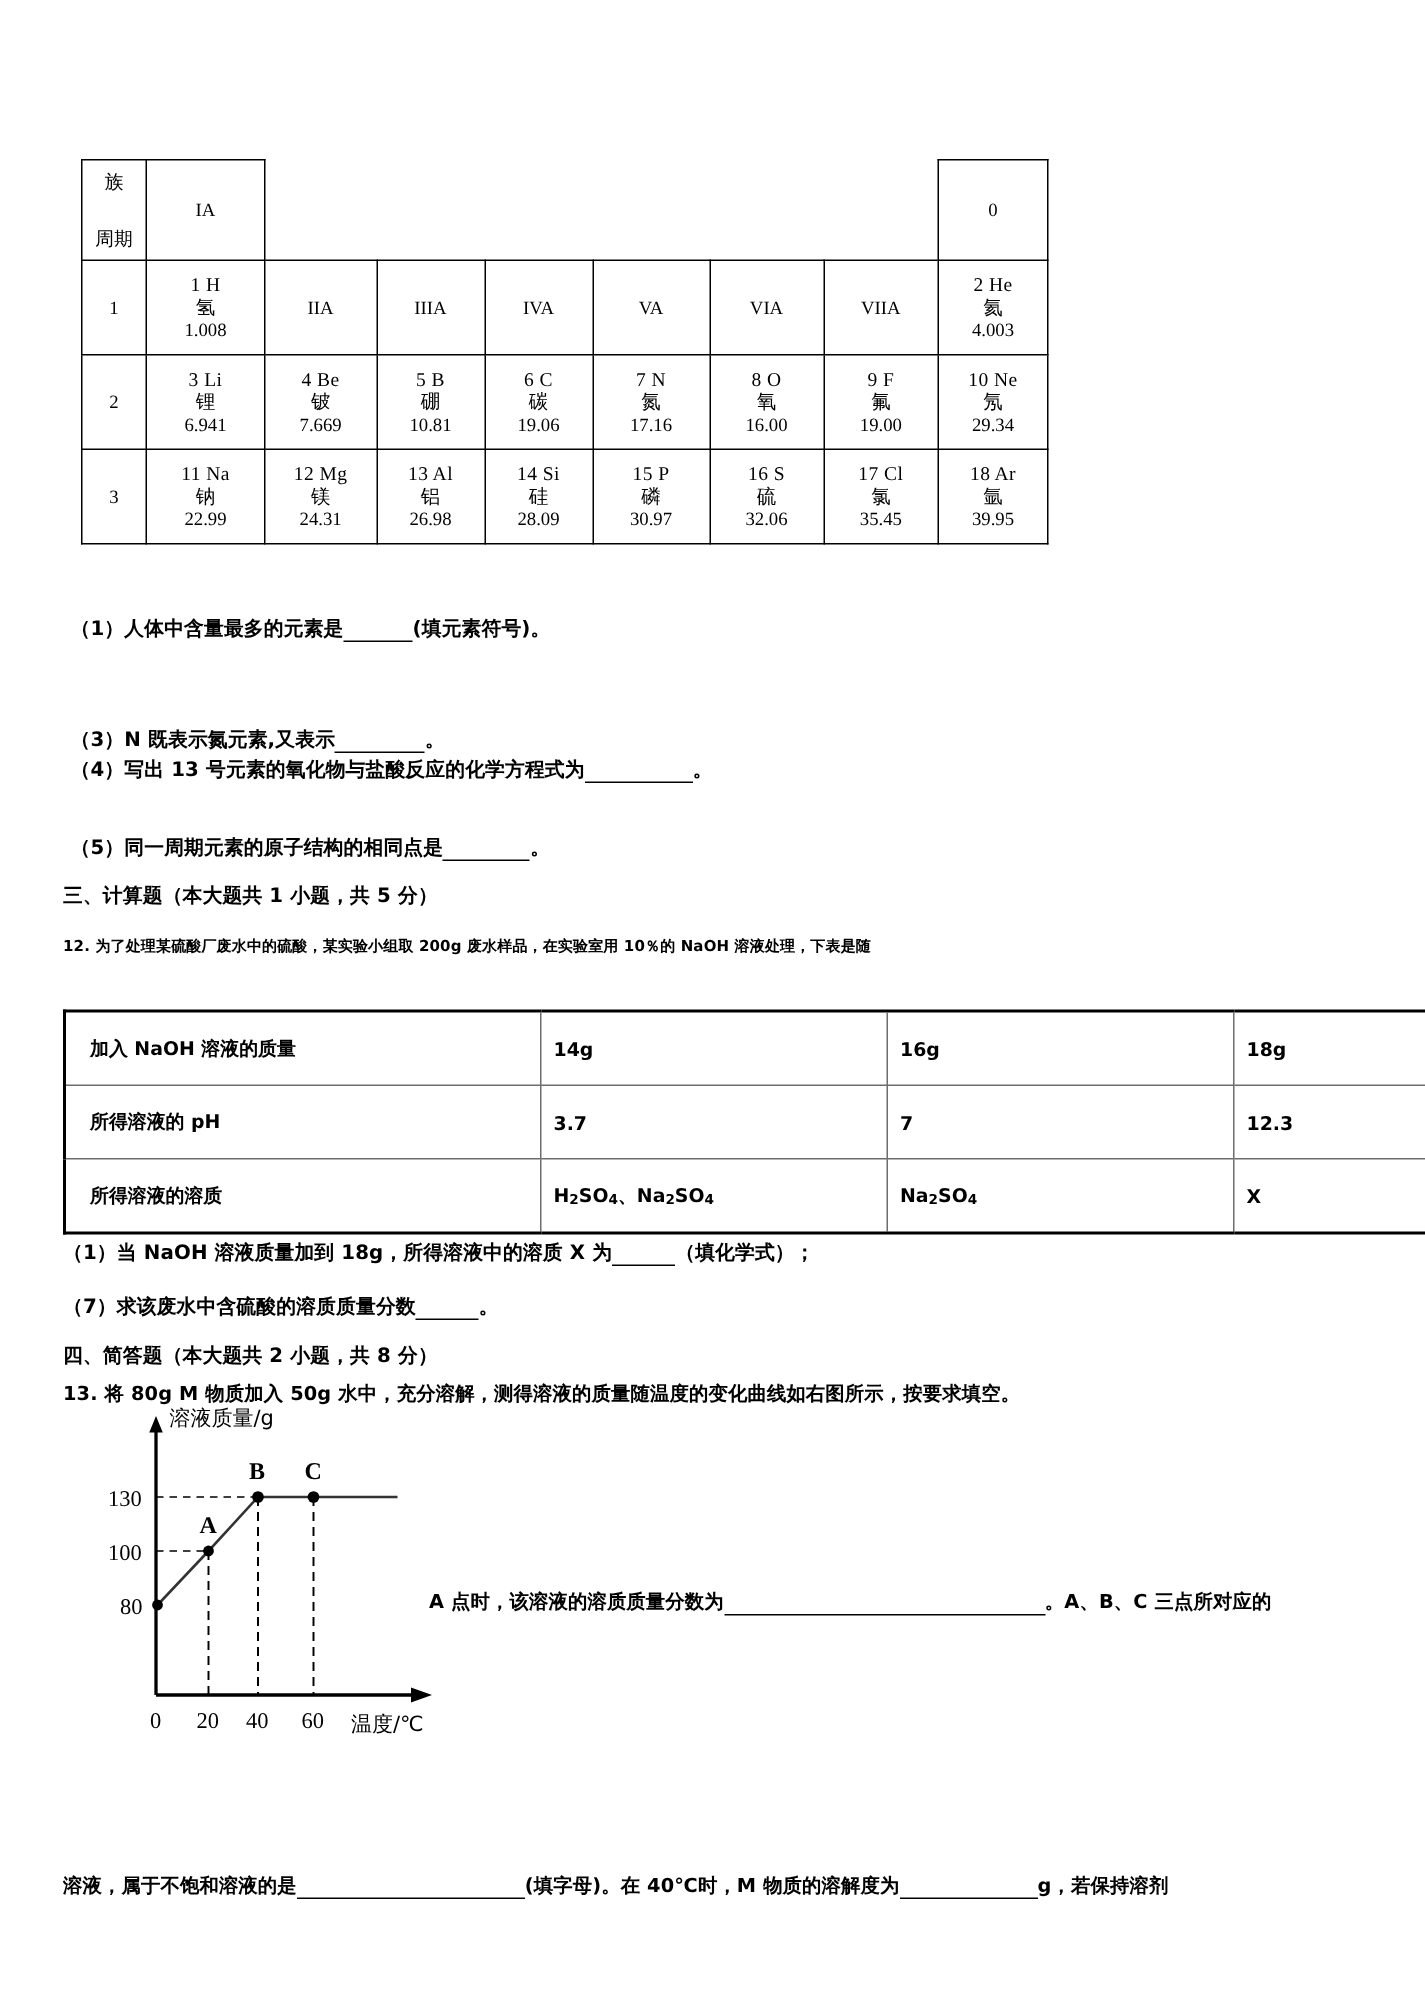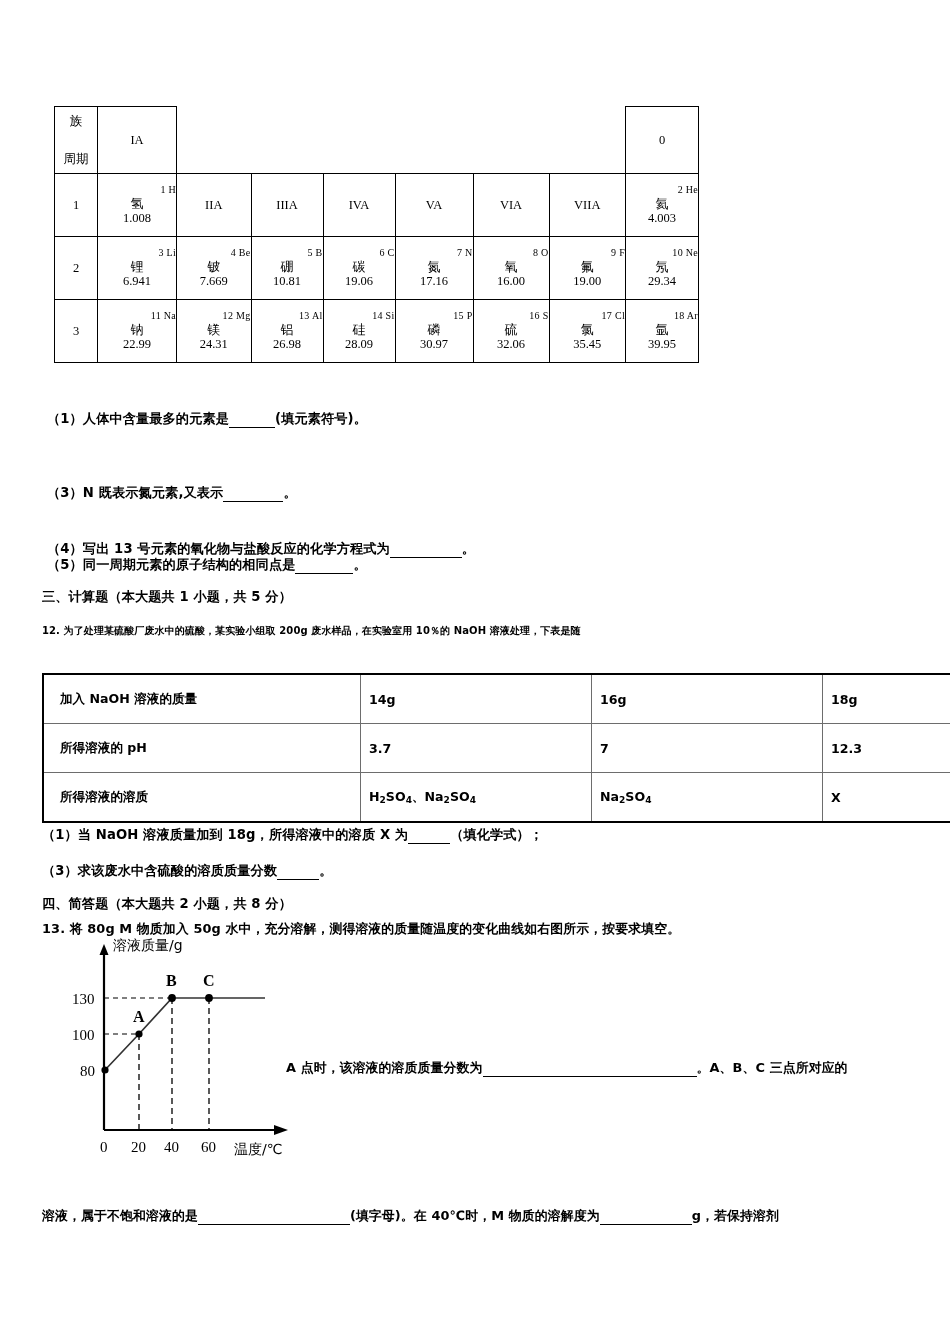--- a/index.html
+++ b/index.html
@@ -67,21 +67,21 @@
     font-size: 13px;
   }
   td.period-no {
     width: 42px;
     font-size: 13px;
   }
   td.cell {
     height: 60px;
     padding: 2px 0 3px 0;
   }
-  .el-line1 { font-size: 10px; letter-spacing: 0.3px; white-space: nowrap; text-align: right;}
+  .el-line1 { font-size: 13px; letter-spacing: 0.3px; white-space: nowrap;}
   .el-sym-cn { font-size: 13px; font-family: "DejaVu Sans", "Liberation Sans", sans-serif; }
   .el-mass { font-size: 12.5px; }
   .grp-label { font-size: 13px; }
 
   
   .para {
     position: absolute;
     font-family: "DejaVu Sans", "Liberation Sans", sans-serif;
     font-size: 13.2px;
     font-weight: bold;
@@ -286,21 +286,21 @@
 
   <div class="para" style="left:47px; top:410px;">
     <span>（1）人体中含量最多的元素是</span><span class="blank" style="width:46px">&nbsp;</span><span>(填元素符号)。</span>
   </div>
 
 
   <div class="para" style="left:47px; top:484px;">
     <span>（3）N 既表示氮元素,又表示</span><span class="blank" style="width:60px">&nbsp;</span><span>。</span>
   </div>
 
-  <div class="para" style="left:47px; top:540px;">
+  <div class="para" style="left:47px; top:504px;">
     <span>（4）写出 13 号元素的氧化物与盐酸反应的化学方程式为</span><span class="blank" style="width:72px">&nbsp;</span><span>。</span>
   </div>
 
   <div class="para" style="left:47px; top:556px;">
     <span>（5）同一周期元素的原子结构的相同点是</span><span class="blank" style="width:58px">&nbsp;</span><span>。</span>
   </div>
 
   <div class="para" style="left:42px; top:588px;">三、计算题（本大题共 1 小题，共 5 分）</div>
   <div class="para" style="left:42px; top:624px; font-size:10px;">12. 为了处理某硫酸厂废水中的硫酸，某实验小组取 200g 废水样品，在实验室用 10％的 NaOH 溶液处理，下表是随</div>
 
@@ -324,21 +324,21 @@
       <td class="c1">Na<sub>2</sub>SO<sub>4</sub></td>
       <td class="c2">X</td>
     </tr>
   </tbody>
     </table>
 
   <div class="para" style="left:42px; top:826px;">
     <span>（1）当 NaOH 溶液质量加到 18g，所得溶液中的溶质 X 为</span><span class="blank" style="width:42px">&nbsp;</span><span>（填化学式）；</span>
   </div>
   <div class="para" style="left:42px; top:862px;">
-    <span>（3）求该废水中含硫酸的溶质质量分数</span><span class="blank" style="width:42px">&nbsp;</span><span>。</span>
+    <span>（7）求该废水中含硫酸的溶质质量分数</span><span class="blank" style="width:42px">&nbsp;</span><span>。</span>
   </div>
 
   <div class="para" style="left:42px; top:895px;">四、简答题（本大题共 2 小题，共 8 分）</div>
   <div class="para" style="left:42px; top:921px; font-size:12.9px;">13. 将 80g M 物质加入 50g 水中，充分溶解，测得溶液的质量随温度的变化曲线如右图所示，按要求填空。</div>
 
   <div class="chart">
     <svg width="290" height="245" viewBox="0 0 290 245">
 
       <line x1="44" y1="200" x2="44" y2="22" stroke="#000" stroke-width="2.2"></line>
       <polygon points="44,14 39.5,25 48.5,25" fill="#000"></polygon>
@@ -375,17 +375,17 @@
 
       <text class="ax-cn" x="53" y="20">溶液质量/g</text>
       <text class="ax-cn" x="174" y="224">温度/℃</text>
     </svg>
   </div>
 
   <div class="para" style="left:286px; top:1060px; font-size:12.9px;">
     <span>A 点时，该溶液的溶质质量分数为</span><span class="blank" style="width:214px">&nbsp;</span><span>。A、B、C 三点所对应的</span>
   </div>
 
-  <div class="para" style="left:42px; top:1208px; font-size:12.9px;">
+  <div class="para" style="left:42px; top:1249px; font-size:12.9px;">
     <span>溶液，属于不饱和溶液的是</span><span class="blank" style="width:152px">&nbsp;</span><span>(填字母)。在 40℃时，M 物质的溶解度为</span><span class="blank" style="width:92px">&nbsp;</span><span>g，若保持溶剂</span>
   </div>
 
 </div>
 
 </body></html>

